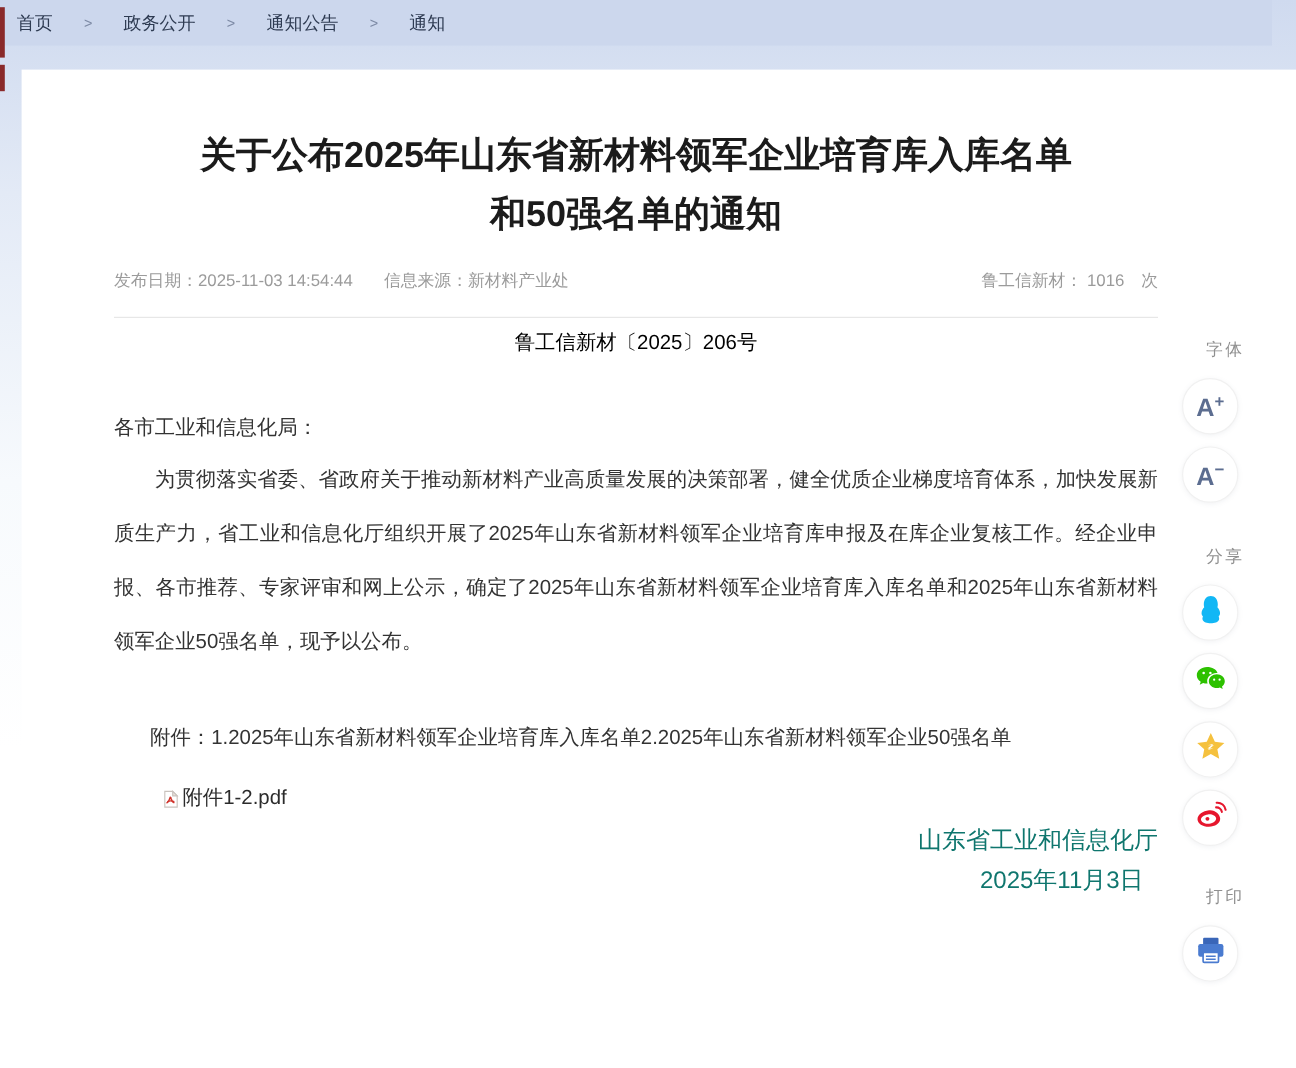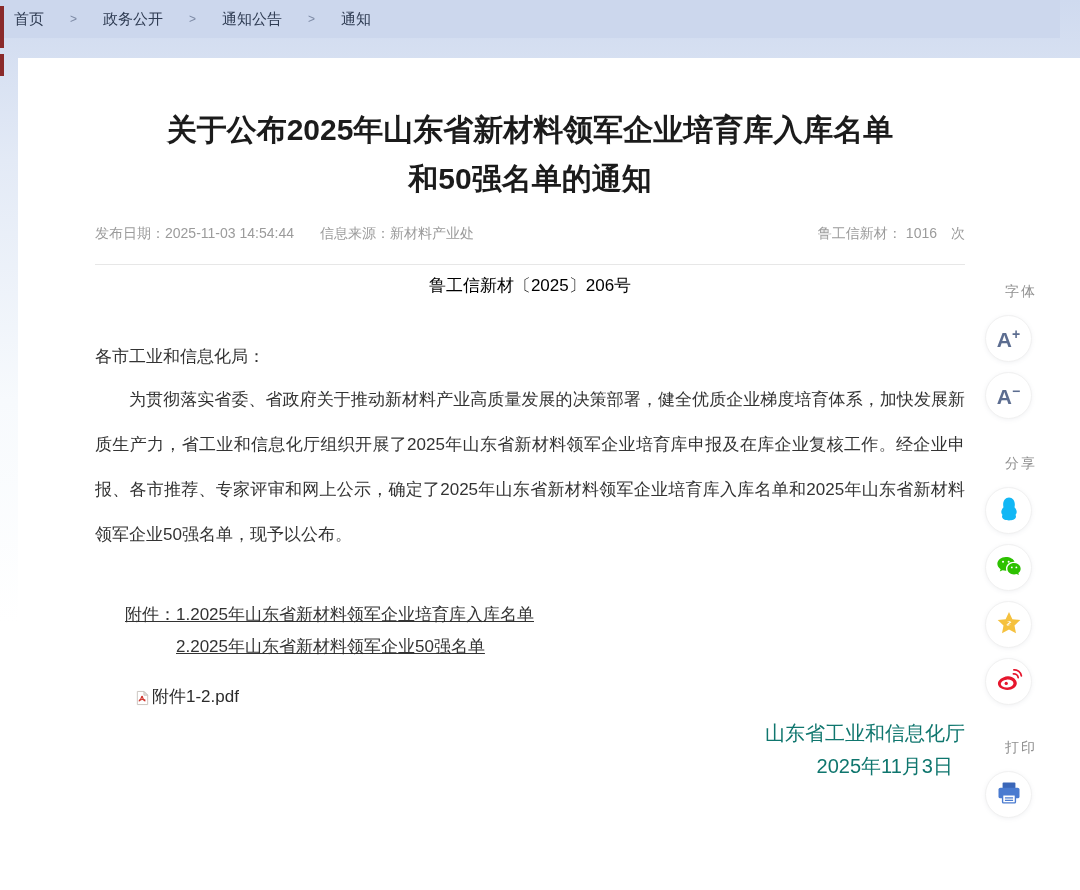--- a/index.html
+++ b/index.html
@@ -58,23 +58,23 @@
 
   .body-p {
     margin-top: 9px;
     font-size: 17px; line-height: 45px; color: #333;
     text-align: justify; text-indent: 2em;
   }
   .body-p + .body-p { margin-top: 0; }
 
   
   .attach-block { margin-top: 42px; font-size: 17px; line-height: 32px; color: #333; }
-  .attach-row { display: flex; margin-left: 30px; text-decoration: underline; }
+  .attach-row { display: flex; margin-left: 30px; }
   .attach-label { white-space: nowrap; }
-  .attach-items { display: flex; flex-direction: column; }
+  .attach-items { display: flex; flex-direction: row; }
   .attach-file {
     margin-left: 40px; margin-top: 18px;
     display: flex; align-items: center; gap: 2px;
     font-size: 17px; color: #2b2b2b; cursor: pointer;
   }
   .pdf-glyph { width: 15px; height: 16px; display: inline-block; position: relative; top: -4px; }
 
   .sign-block { margin-top: 4px; text-align: right; font-size: 20px; line-height: 33px; color: #0f766e; }
   .sign-date { padding-right: 12px; }
 

